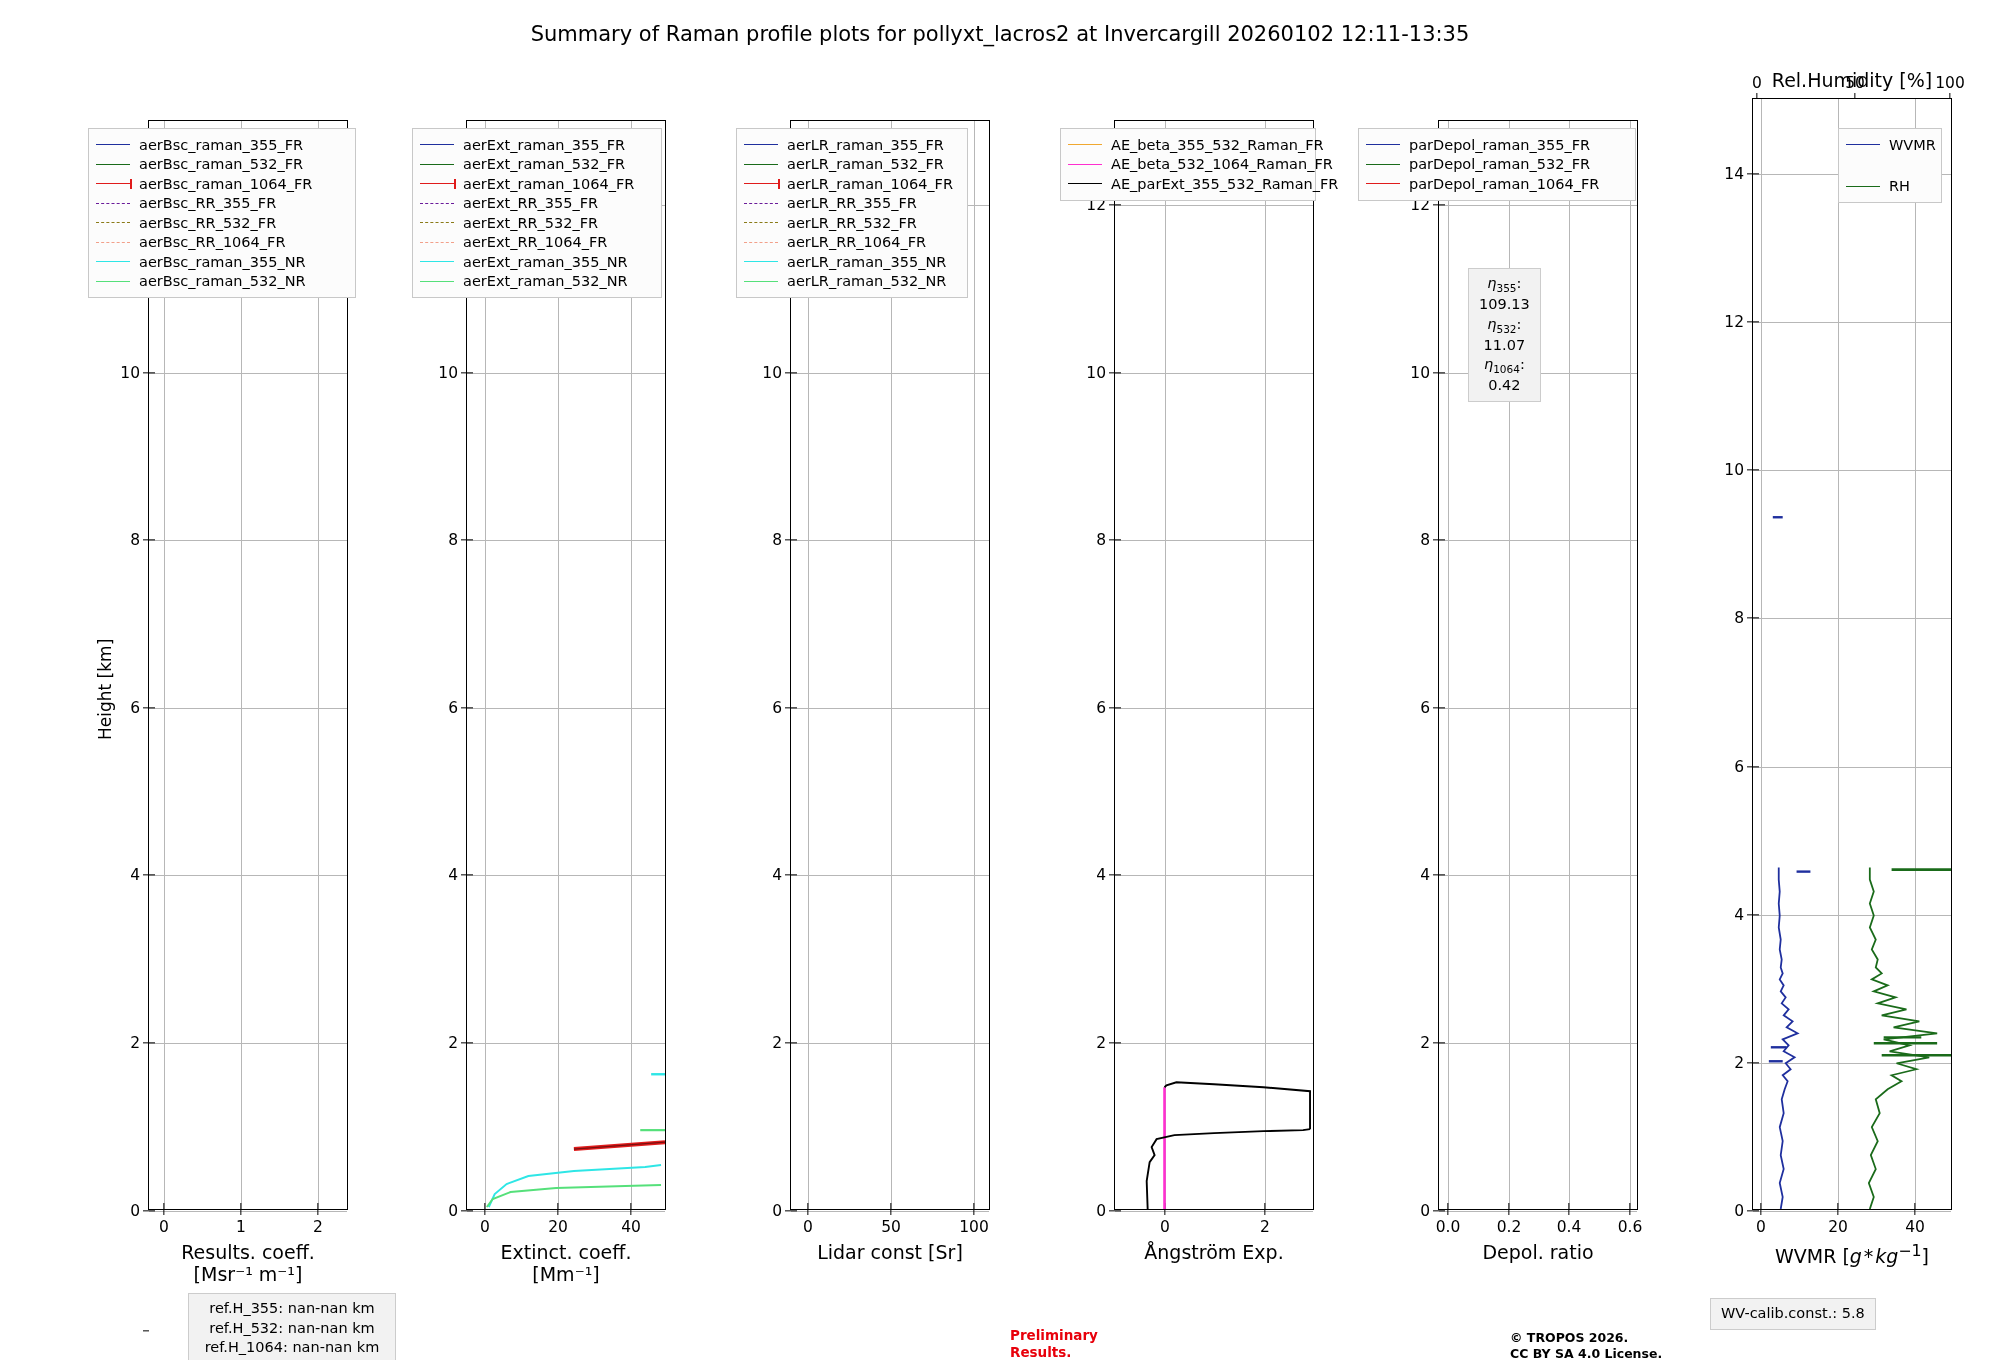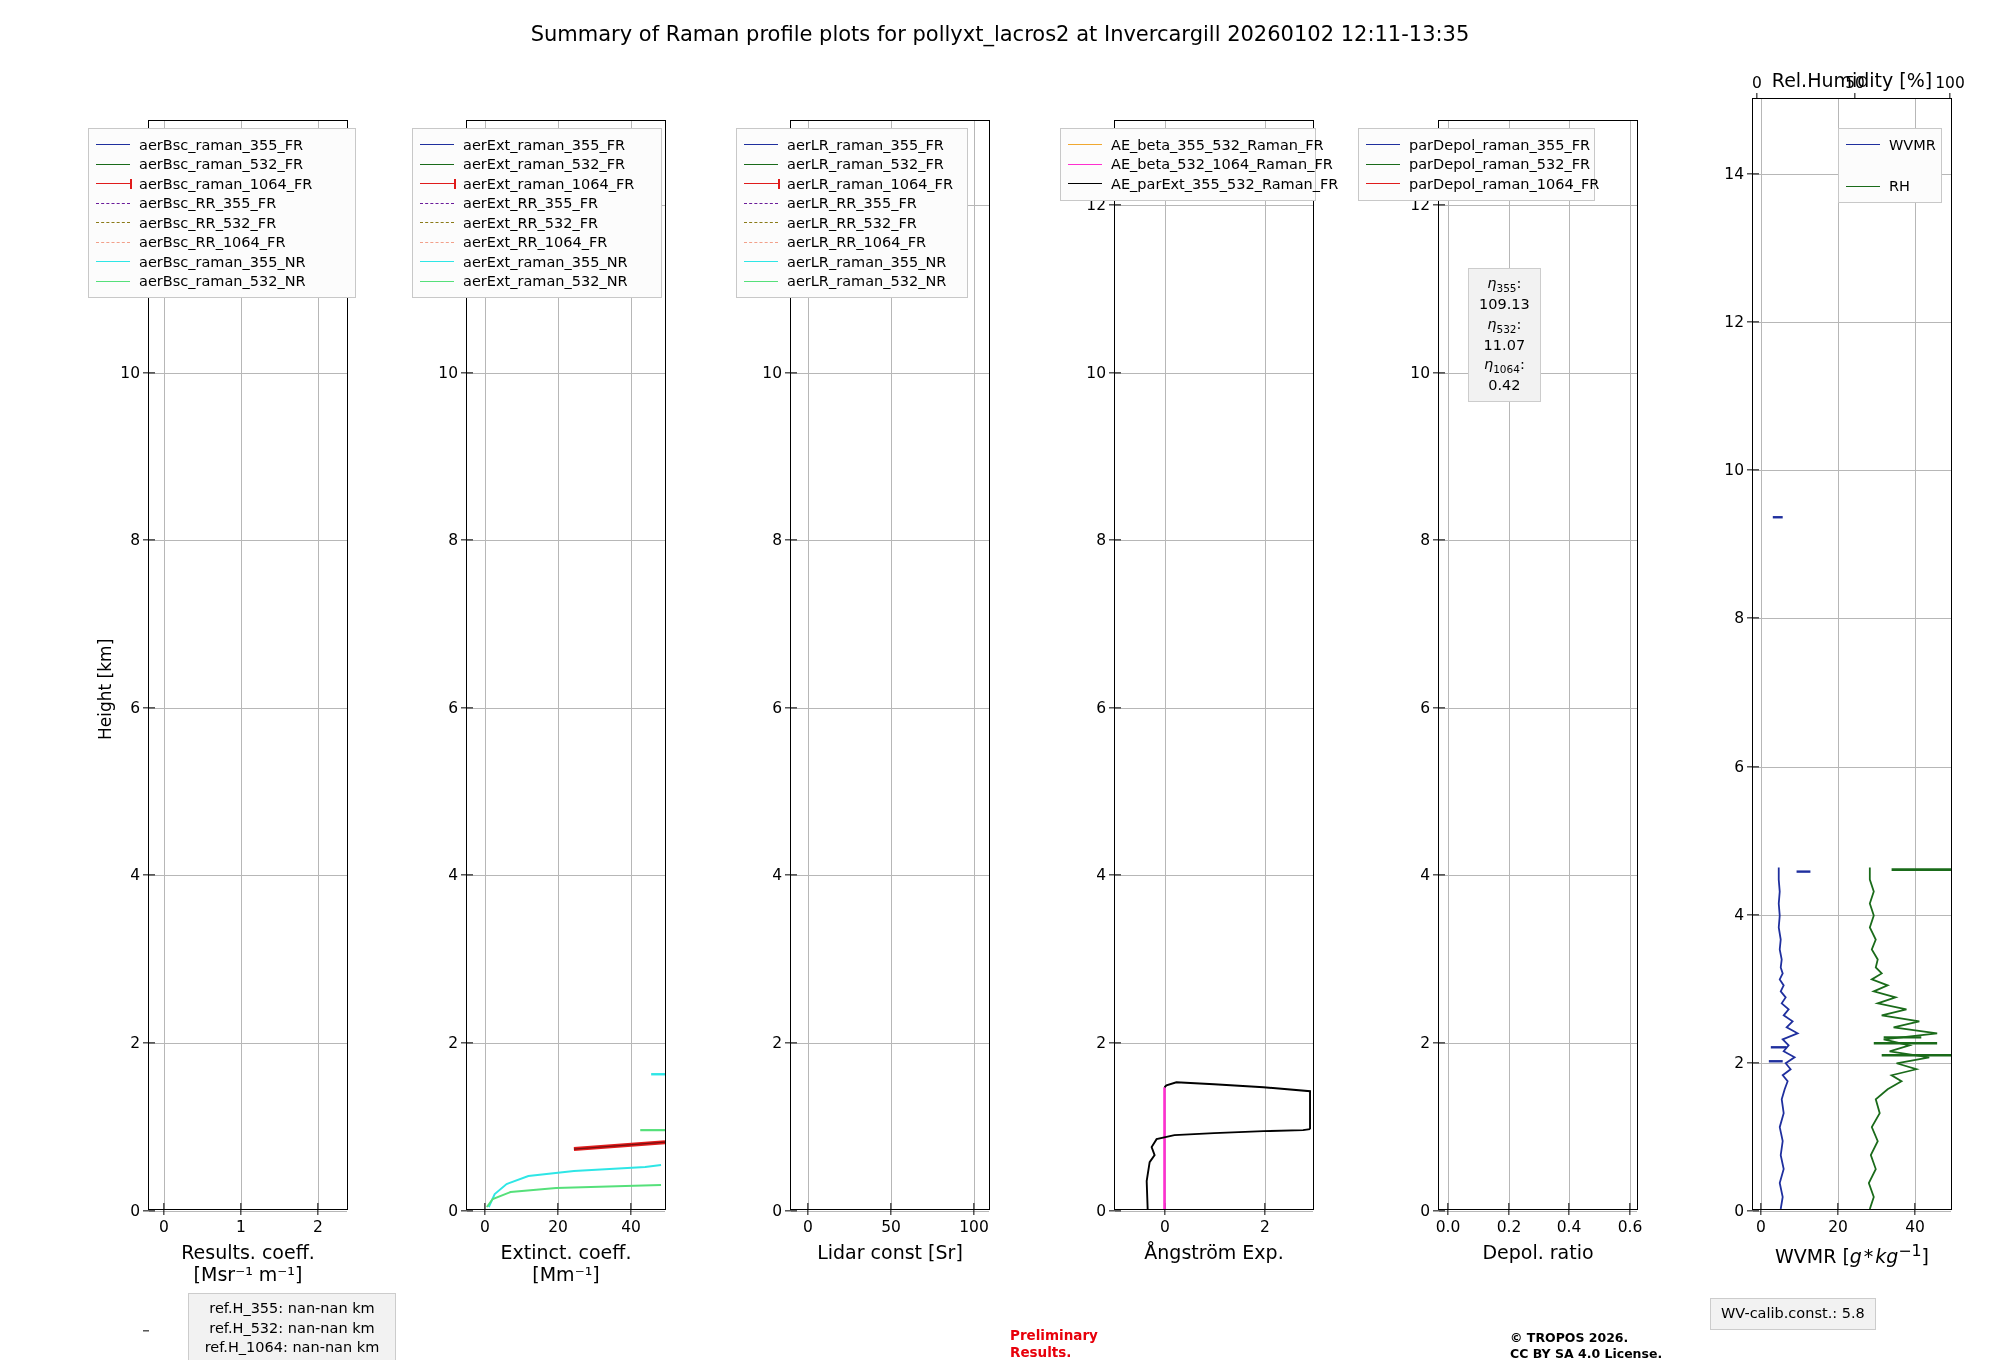--- a/index.html
+++ b/index.html
@@ -597,21 +597,21 @@
         <div class="tick-x-mark-in" style="left:70px;"></div>
       <div class="tick-x" style="left:130px;">0.4</div>
       <div class="tick-x-mark" style="left:130px;"></div>
         <div class="tick-x-mark-in" style="left:130px;"></div>
       <div class="tick-x" style="left:191px;">0.6</div>
       <div class="tick-x-mark" style="left:191px;"></div>
         <div class="tick-x-mark-in" style="left:191px;"></div>
 
       <div class="xlabel">Depol. ratio</div>
     </div>
-    <div class="legend" id="leg4" style="left:1358px; top:128px; width:237px;">
+    <div class="legend" id="leg4" style="left:1358px; top:128px; width:278px;">
         <div class="legend-row">
           <span class="legend-swatch" style="border-top-color: rgb(31, 47, 158); border-top-style: solid; background: transparent;"></span>
           <span class="legend-label">parDepol_raman_355_FR</span>
         </div>
         <div class="legend-row">
           <span class="legend-swatch" style="border-top-color: rgb(26, 107, 26); border-top-style: solid; background: transparent;"></span>
           <span class="legend-label">parDepol_raman_532_FR</span>
         </div>
         <div class="legend-row">
           <span class="legend-swatch" style="border-top-color: rgb(224, 27, 27); border-top-style: solid; background: transparent;"></span>

